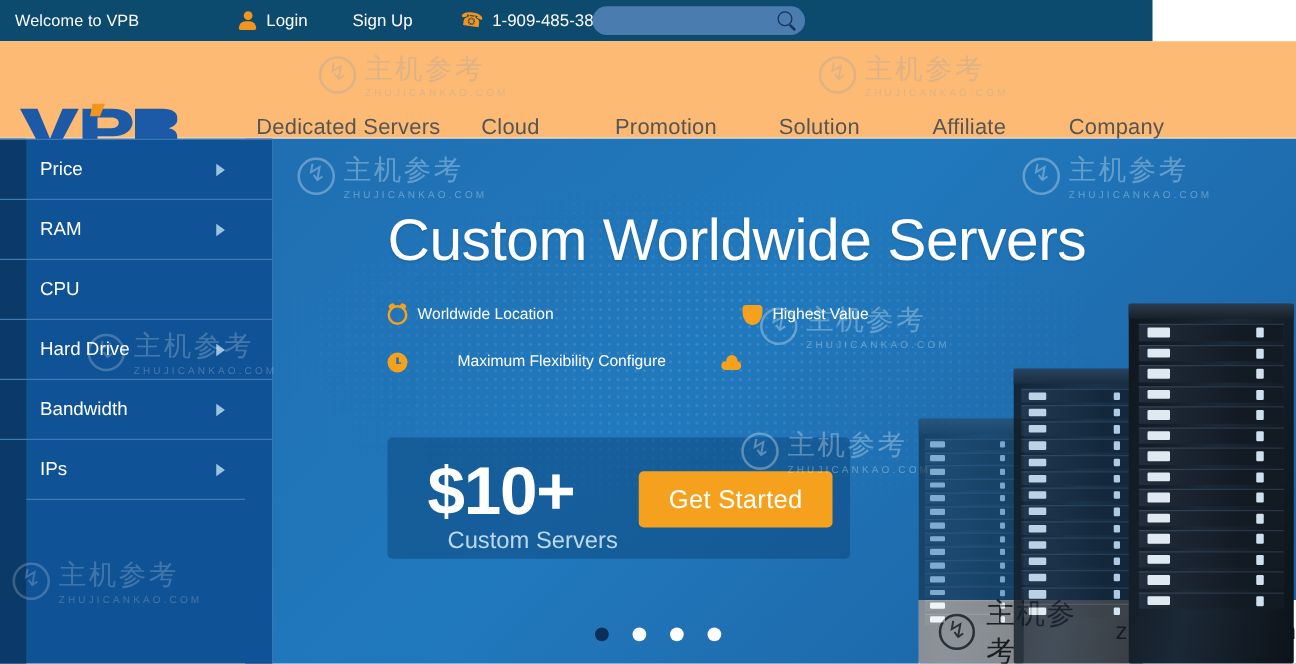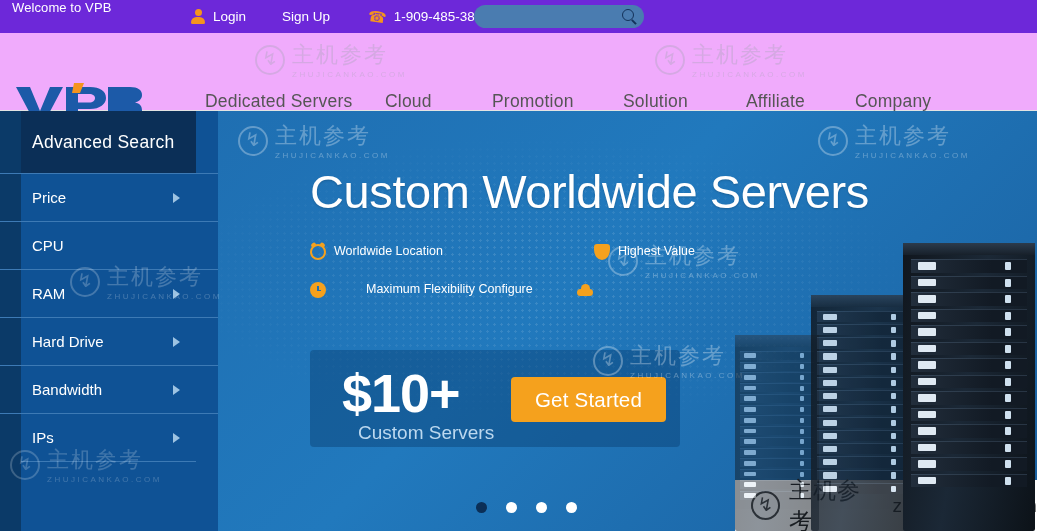--- a/index.html
+++ b/index.html
@@ -6,23 +6,23 @@
   html, body {
     width: 1037px; height: 531px;
     overflow: hidden;
     font-family: "Liberation Sans", sans-serif;
     background: #ffffff;
   }
   .page { position: relative; width: 1037px; height: 531px; overflow: hidden; }
 
   
   .topbar {
-    position: absolute; top: 0; left: 0; width: 1037px; height: 33px;
-    background: #6d28d9;
-    display: flex; 
+    position: absolute; top: 0; left: 0; width: 922px; height: 33px;
+    background: #0c4a6e;
+    display: flex; align-items: center;
   }
   .topbar-welcome {
     color: #ffffff; font-size: 13px; margin-left: 12px; width: 175px;
     letter-spacing: .1px;
   }
   .tb-item { display: flex; align-items: center; color: #ffffff; font-size: 13.5px; }
   .tb-login { margin-left: 4px; }
   .tb-signup { margin-left: 36px; }
   .tb-phone { margin-left: 38px; }
   .icon-person {
@@ -52,21 +52,21 @@
     border: 1.8px solid #14325a; border-radius: 50%;
   }
   .search-glass::after {
     content:""; position:absolute; right:-4px; bottom:-3px; width:6px; height:1.8px;
     background:#14325a; transform: rotate(45deg);
   }
 
   
   .navbar {
     position:absolute; top:33px; left:0; width:1037px; height:78px;
-    background:#f0abfc;
+    background:#fdba74;
     border-bottom: 1px solid #e3e3e3;
   }
   .logo {
     position:absolute; left:14px; top:48px; display:flex; align-items:baseline;
   }
   .logo-mark { display:block; }
   .logo-dotcom {
     font-size: 19px; color:#6b6b6b; margin-left: 3px; letter-spacing:.3px;
   }
   .navlinks {
@@ -292,34 +292,31 @@
       <span class="navlink" style="left:418px">Solution</span>
       <span class="navlink" style="left:541px">Affiliate</span>
       <span class="navlink" style="left:650px">Company</span>
     </div>
   </div>
 
   <div class="sidebar">
     <div class="side-rail-l"></div>
     <div class="side-rail-r"></div>
 
-    <div class="sidebar-head">
-      <span>Advanced Search</span>
-    </div>
 
     <div class="side-item">
       <span>Price</span>
       <span class="side-arrow"></span>
     </div>
     <div class="side-item">
-      <span>CPU</span>
-    </div>
-    <div class="side-item">
       <span>RAM</span>
       <span class="side-arrow"></span>
+    </div>
+    <div class="side-item">
+      <span>CPU</span>
     </div>
     <div class="side-item">
       <span>Hard Drive</span>
       <span class="side-arrow"></span>
     </div>
     <div class="side-item">
       <span>Bandwidth</span>
       <span class="side-arrow"></span>
     </div>
     <div class="side-item">

